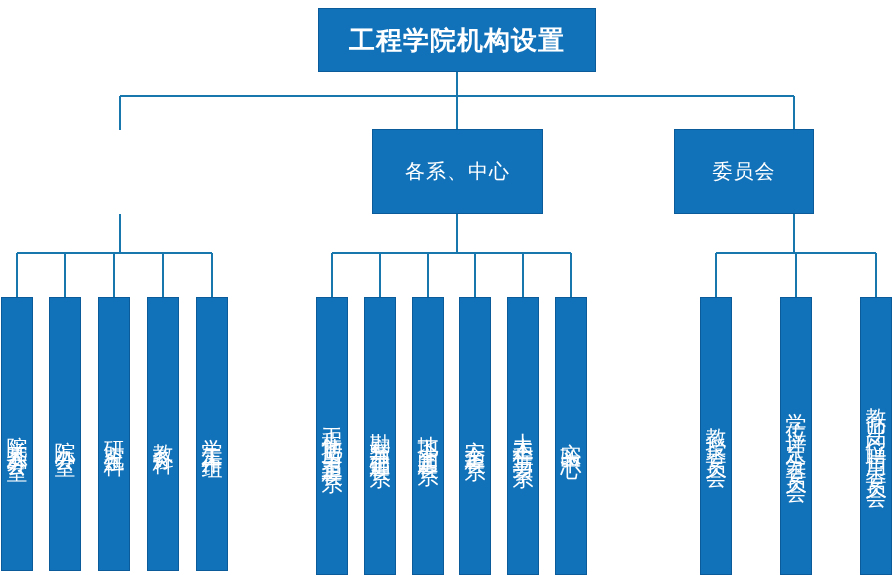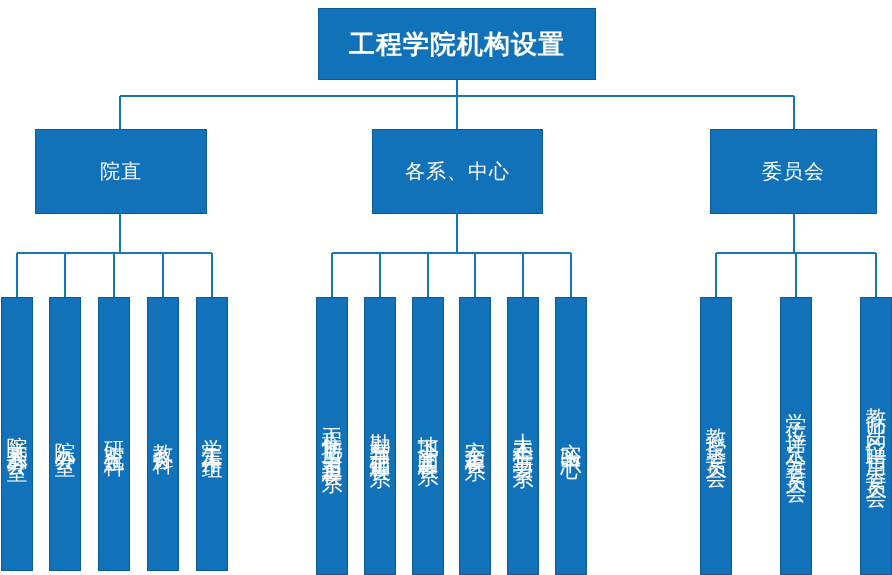--- a/index.html
+++ b/index.html
@@ -21,27 +21,27 @@
     box-sizing: border-box;
     background: #1172B9;
     border: 1px solid #0B5B9B;
     color: #ffffff;
     display: flex;
     align-items: center;
     justify-content: center;
     text-align: center;
   }
   .title-box {
-    left: 318px; top: 8px; width: 278px; height: 72px;
+    left: 318px; top: 8px; width: 278px; height: 64px;
     font-size: 26px; font-weight: bold; letter-spacing: 1px;
   }
   .group-box { top: 129px; height: 85px; font-size: 20px; letter-spacing: 1px; }
   .group-box-1 { left: 35px;  width: 172px; }
   .group-box-2 { left: 372px; width: 171px; text-align: center; }
-  .group-box-3 { left: 710px; width: 167px; }
+  .group-box-3 { left: 674px; width: 140px; }
   .leaf { top: 297px; width: 32px; }
   .leaf-g1 { height: 274px; }
   .leaf-g2 { height: 278px; }
   .leaf-g3 { height: 278px; }
   .vtext {
     writing-mode: vertical-rl;
     text-orientation: upright;
     font-size: 21px;
     letter-spacing: 5px;
     line-height: 32px;
@@ -64,23 +64,20 @@
       <path d="M457,214 V253 M332,253 H571 M332,253 V298 M380,253 V298 M428,253 V298 M475,253 V298 M523,253 V298 M571,253 V298"></path>
 
       <path d="M794,214 V253 M716,253 H876 M716,253 V298 M796,253 V298 M876,253 V298"></path>
     </g>
   </svg>
 
   <div class="box title-box">
     <span>工程学院机构设置</span>
   </div>
 
-  <div class="box group-box group-box-1">
-    <span>院直</span>
-  </div>
   <div class="box group-box group-box-2">
     <span>各系、中心</span>
   </div>
   <div class="box group-box group-box-3">
     <span>委员会</span>
   </div>
 
   <div class="box leaf leaf-g1" style="left:1px">
     <span class="vtext">院党委办公室</span>
   </div>

